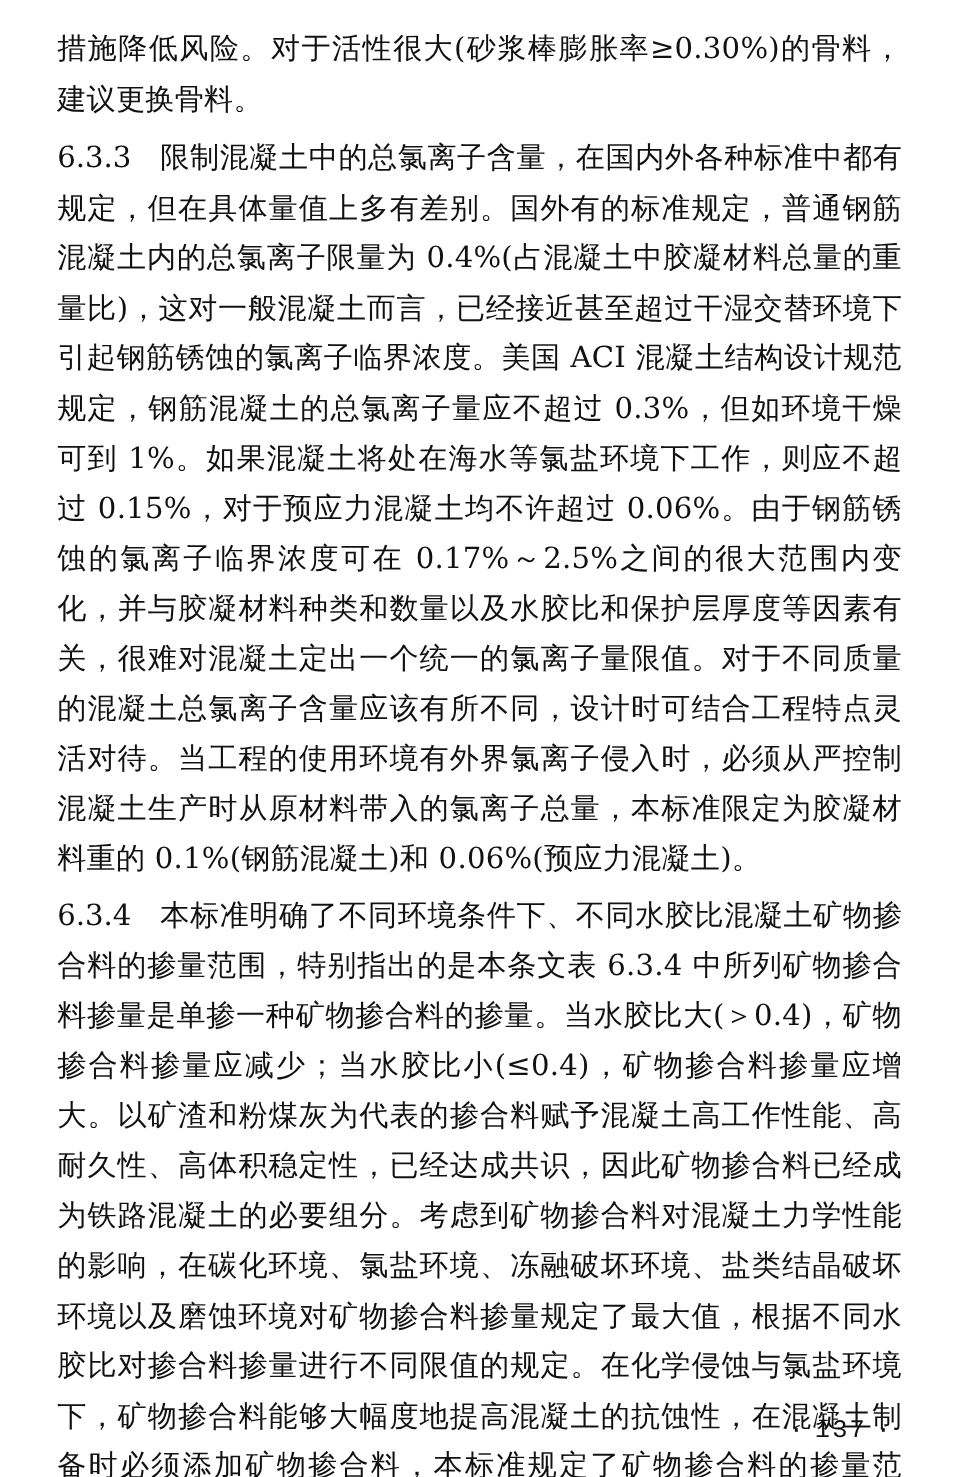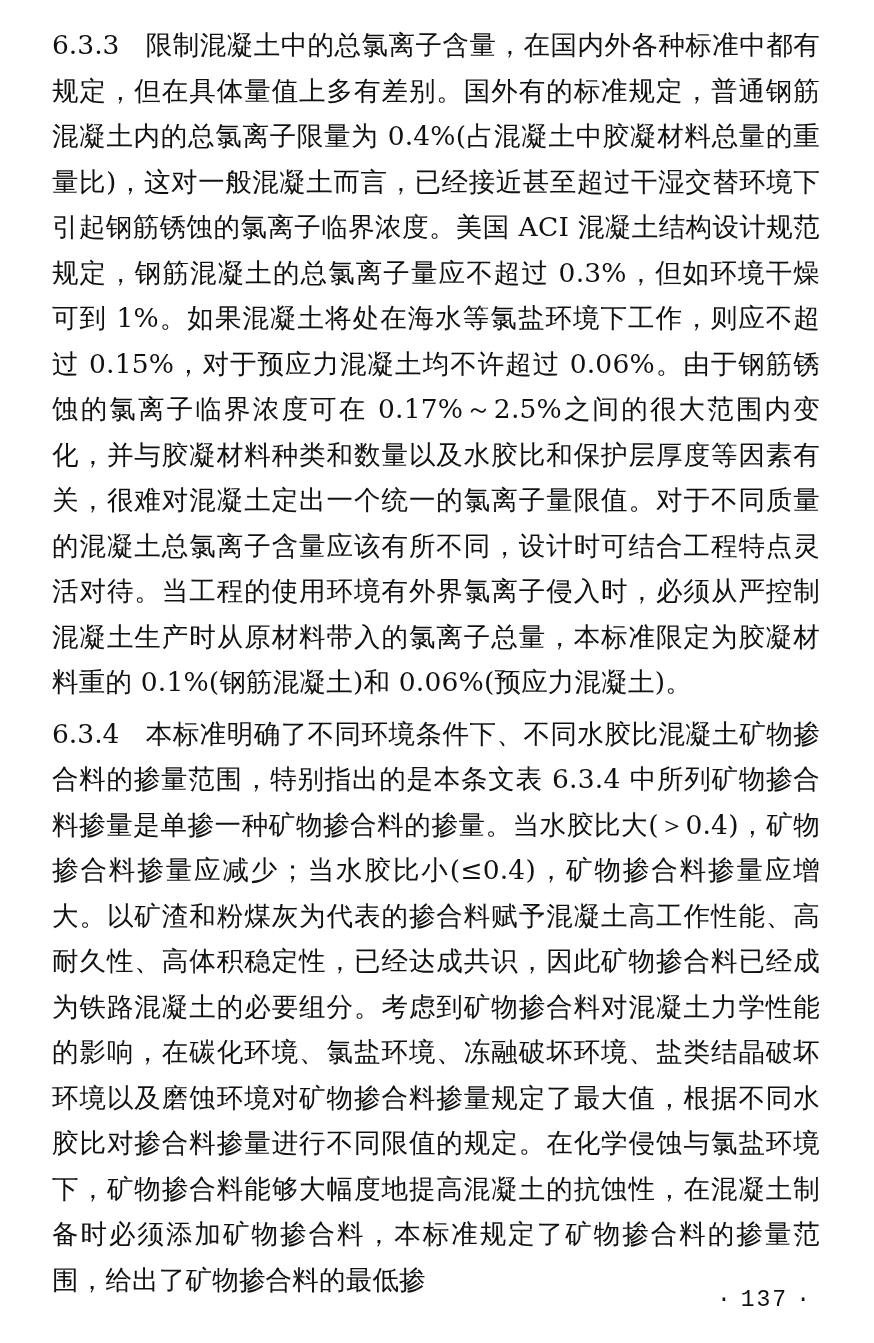--- a/index.html
+++ b/index.html
@@ -54,20 +54,21 @@
   .dot {
     display: inline-block;
     padding: 0 8px;
   }
 </style>
 </head>
 <body>
 
 <div class="page">
 
+  <p class="para cont">措施降低风险。对于活性很大(砂浆棒膨胀率≥0.30%)的骨料，建议更换骨料。</p>
 
   <p class="para"><span class="secnum">6.3.3</span><span class="gap"></span><span>限制混凝土中的总氯离子含量，在国内外各种标准中都有规定，但在具体量值上多有差别。国外有的标准规定，普通钢筋混凝土内的总氯离子限量为 0.4%(占混凝土中胶凝材料总量的重量比)，这对一般混凝土而言，已经接近甚至超过干湿交替环境下引起钢筋锈蚀的氯离子临界浓度。美国 ACI 混凝土结构设计规范规定，钢筋混凝土的总氯离子量应不超过 0.3%，但如环境干燥可到 1%。如果混凝土将处在海水等氯盐环境下工作，则应不超过 0.15%，对于预应力混凝土均不许超过 0.06%。由于钢筋锈蚀的氯离子临界浓度可在 0.17%～2.5%之间的很大范围内变化，并与胶凝材料种类和数量以及水胶比和保护层厚度等因素有关，很难对混凝土定出一个统一的氯离子量限值。对于不同质量的混凝土总氯离子含量应该有所不同，设计时可结合工程特点灵活对待。当工程的使用环境有外界氯离子侵入时，必须从严控制混凝土生产时从原材料带入的氯离子总量，本标准限定为胶凝材料重的 0.1%(钢筋混凝土)和 0.06%(预应力混凝土)。</span></p>
 
   <p class="para"><span class="secnum">6.3.4</span><span class="gap"></span><span>本标准明确了不同环境条件下、不同水胶比混凝土矿物掺合料的掺量范围，特别指出的是本条文表 6.3.4 中所列矿物掺合料掺量是单掺一种矿物掺合料的掺量。当水胶比大(＞0.4)，矿物掺合料掺量应减少；当水胶比小(≤0.4)，矿物掺合料掺量应增大。以矿渣和粉煤灰为代表的掺合料赋予混凝土高工作性能、高耐久性、高体积稳定性，已经达成共识，因此矿物掺合料已经成为铁路混凝土的必要组分。考虑到矿物掺合料对混凝土力学性能的影响，在碳化环境、氯盐环境、冻融破坏环境、盐类结晶破坏环境以及磨蚀环境对矿物掺合料掺量规定了最大值，根据不同水胶比对掺合料掺量进行不同限值的规定。在化学侵蚀与氯盐环境下，矿物掺合料能够大幅度地提高混凝土的抗蚀性，在混凝土制备时必须添加矿物掺合料，本标准规定了矿物掺合料的掺量范围，给出了矿物掺合料的最低掺</span></p>
 
   <div class="footer"><span class="dot">·</span><span>137</span><span class="dot">·</span></div>
 
 </div>
 
 </body></html>

